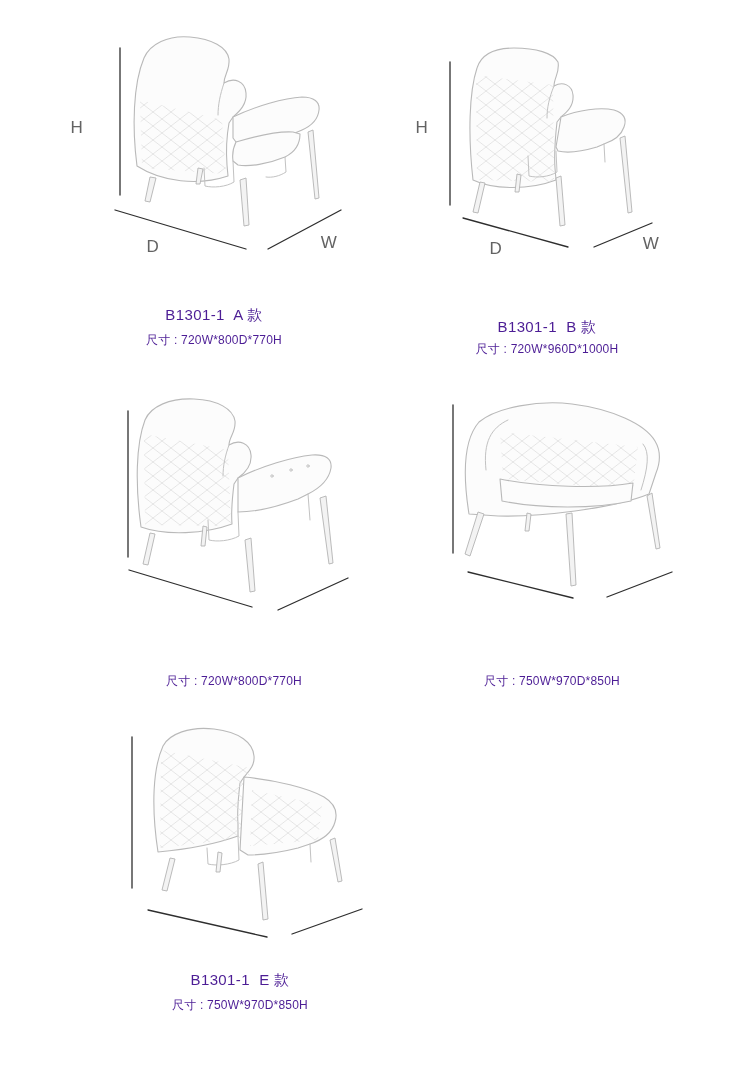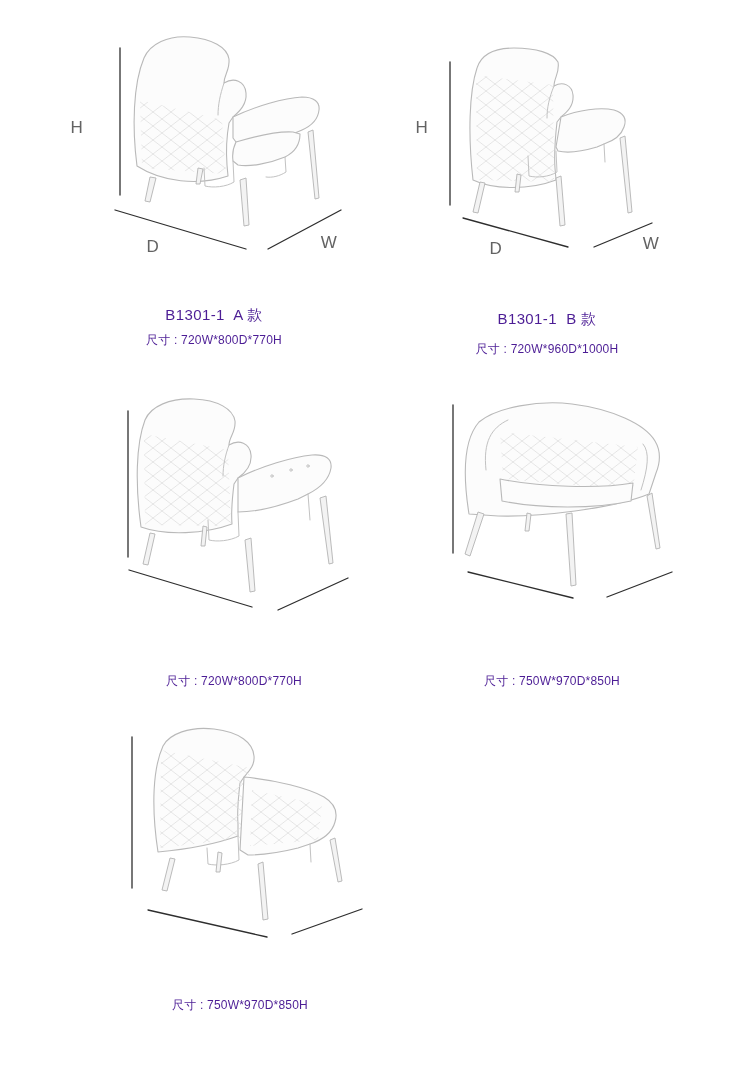--- a/index.html
+++ b/index.html
@@ -153,22 +153,23 @@
   <span class="dim-letter" style="left:153px;top:247px">D</span>
   <span class="dim-letter" style="left:329px;top:243px">W</span>
 
   <span class="dim-letter" style="left:422px;top:128px">H</span>
   <span class="dim-letter" style="left:496px;top:249px">D</span>
   <span class="dim-letter" style="left:651px;top:244px">W</span>
 
   <div class="plabel" style="left:64px;top:306px;width:300px">B1301-1  A 款</div>
   <div class="plabel size" style="left:64px;top:332px;width:300px">尺寸 : 720W*800D*770H</div>
 
-  <div class="plabel" style="left:397px;top:310px;width:300px">B1301-1  B 款</div>
+  <div class="plabel" style="left:397px;top:318px;width:300px">B1301-1  B 款</div>
   <div class="plabel size" style="left:397px;top:341px;width:300px">尺寸 : 720W*960D*1000H</div>
 
   <div class="plabel size" style="left:84px;top:673px;width:300px">尺寸 : 720W*800D*770H</div>
 
   <div class="plabel size" style="left:402px;top:673px;width:300px">尺寸 : 750W*970D*850H</div>
 
+  <div class="plabel" style="left:90px;top:971px;width:300px">B1301-1  E 款</div>
   <div class="plabel size" style="left:90px;top:997px;width:300px">尺寸 : 750W*970D*850H</div>
 
 </div>
 
 </body></html>

